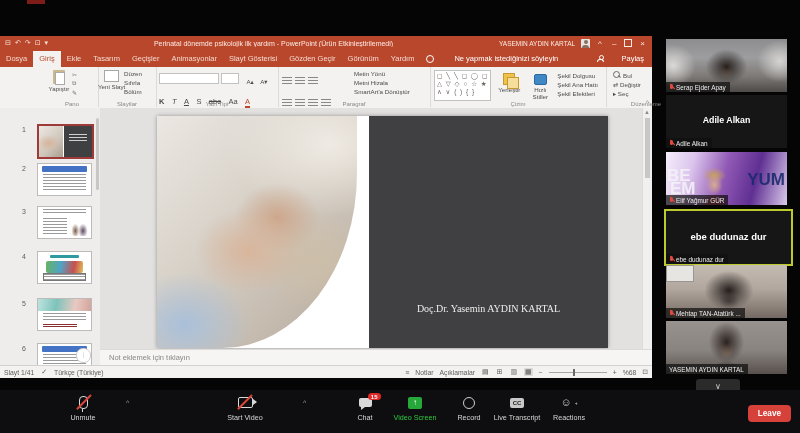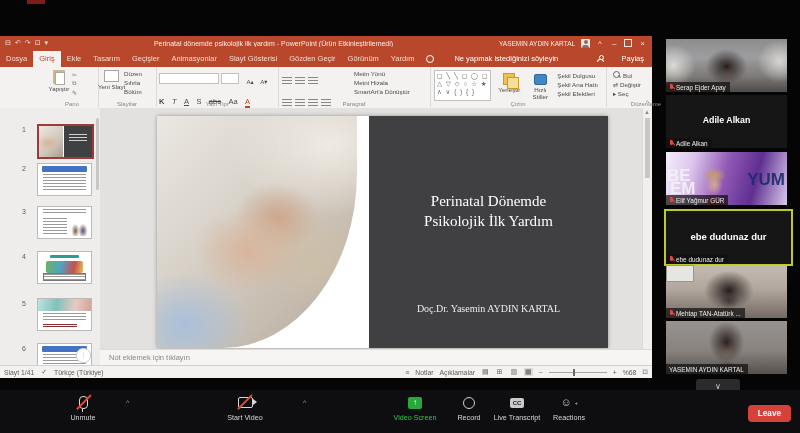--- a/index.html
+++ b/index.html
@@ -387,21 +387,20 @@
           <div class="t-lines" style="top:10px;height:14px;"></div>
         </div>
       </div>
       <div class="panel-scroll"></div>
     </div>
 
     <div class="canvas">
       <div class="slide">
         <div class="photo"></div>
         <div class="darkpanel">
-          <div class="slide-title">Perinatal Dönemde Psikolojik İlk Yardım</div>
           <div class="slide-author">Doç.Dr. Yasemin AYDIN KARTAL</div>
         </div>
       </div>
       <div class="vscroll">
         <span style="position:absolute;left:1px;top:1px;">▲</span>
         <div class="thumbbar"></div>
       </div>
     </div>
 
     <div class="notes-handle">⋮</div>
@@ -495,20 +494,28 @@
     <div class="tb-item" style="left:210px;">
       <div class="icon-slot">
           <span class="cam-big"></span>
           <span class="slash"></span>
         </div>
       <span>Start Video</span>
     </div>
     <span class="carat" style="position:absolute;left:303px;top:9px;">^</span>
 
 
+    <div class="tb-item" style="left:330px;">
+      <div class="icon-slot">
+        <span class="chat-ico">
+            <span class="badge">15</span>
+          </span>
+      </div>
+      <span>Chat</span>
+    </div>
 
     <div class="tb-item" style="left:380px;">
       <div class="icon-slot">
           <span class="share-ico">↑</span>
         </div>
       <span class="green-label">Video Screen</span>
     </div>
 
     <div class="tb-item" style="left:434px;">
       <div class="icon-slot">

